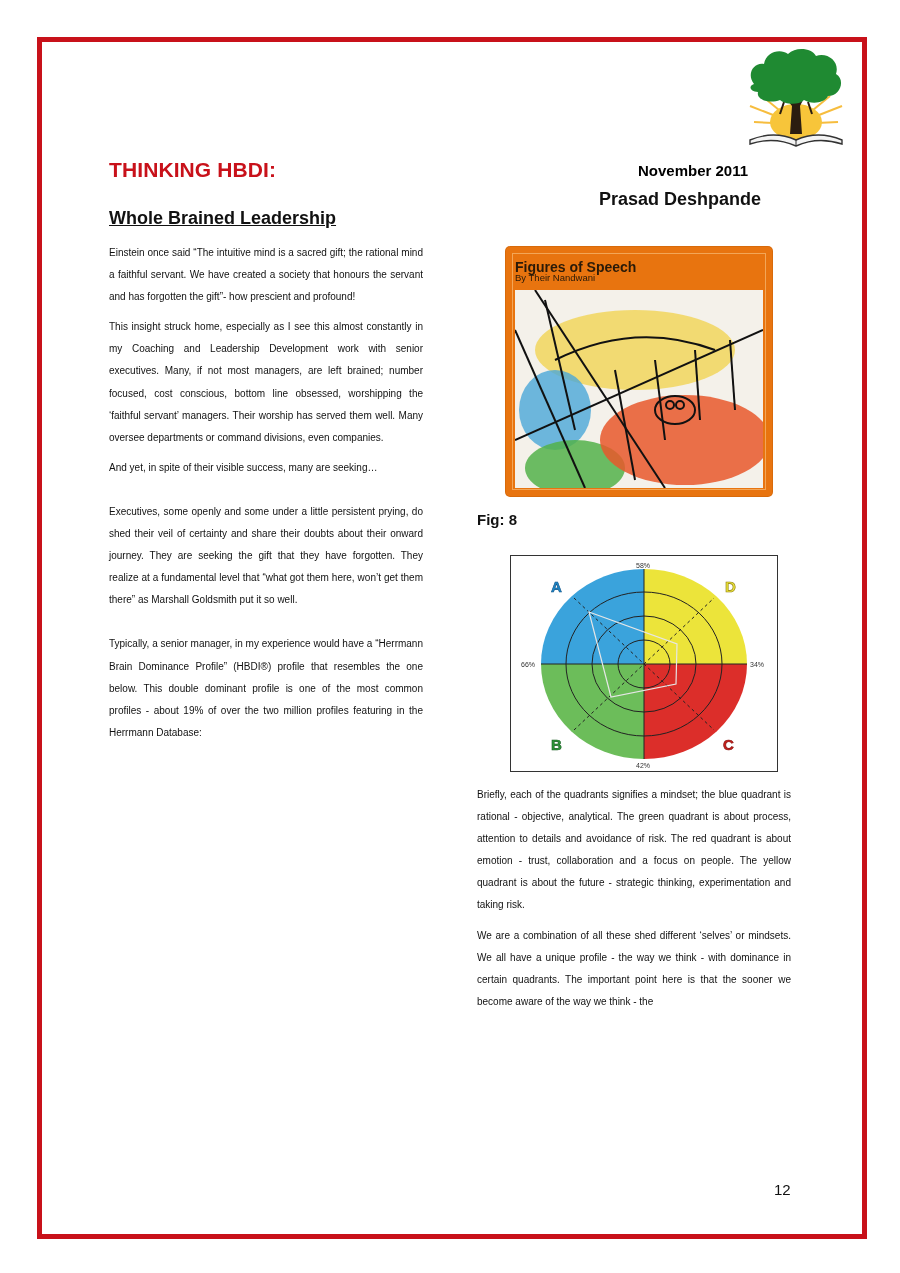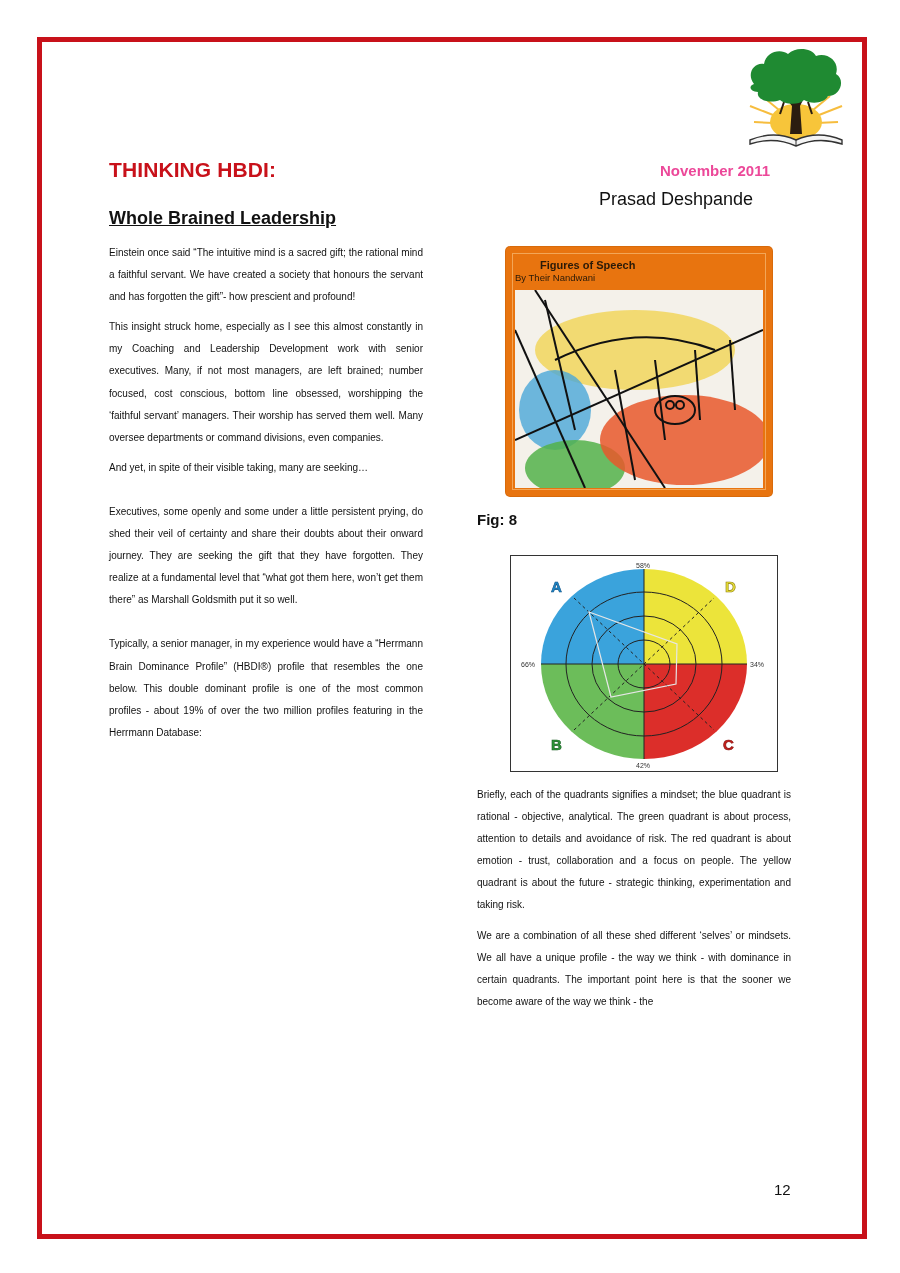--- a/index.html
+++ b/index.html
@@ -1,30 +1,30 @@
 <!DOCTYPE html>
 <html><head>
 <meta charset="utf-8">
 <style>
   html, body { margin:0; padding:0; background:#ffffff; }
   body { width:900px; height:1273px; position:relative; overflow:hidden; font-family:"Liberation Sans", sans-serif; color:#111; }
   .frame { position:absolute; left:37px; top:37px; width:820px; height:1192px; border:5px solid #c8111a; box-sizing:content-box; }
   .logo { position:absolute; left:740px; top:44px; width:112px; height:108px; }
   .hdr-title { position:absolute; left:109px; top:158px; font-size:21px; font-weight:bold; color:#c8111a; letter-spacing:0.1px; }
-  .hdr-date { position:absolute; left:660px; top:162px; font-size:15px; font-weight:bold; color:#ec4899; }
+  .hdr-date { position:absolute; left:638px; top:162px; font-size:15px; font-weight:bold; color:#000000; }
   .hdr-sub { position:absolute; left:109px; top:189px; font-size:18px; font-weight:bold; text-decoration:underline; color:#111;margin-top:19px; }
-  .hdr-author { position:absolute; left:599px; top:189px; font-size:18px; font-weight:normal; color:#111; }
+  .hdr-author { position:absolute; left:599px; top:189px; font-size:18px; font-weight:bold; color:#111; }
   .col { position:absolute; font-size:10px; line-height:22.1px; text-align:justify; }
   .col p { margin:0 0 8px 0; }
   .col p.gap { margin-top:22px; }
   .left { left:109px; top:242px; width:314px; }
   .right { left:477px; top:784px; width:314px; }
   .cartoon { position:absolute; left:506px; top:247px; width:266px; height:249px; background:#e8740f; border-radius:4px; box-shadow:0 0 0 1px #d86a0a; }
   .cartoon-inner { position:absolute; left:6px; top:6px; right:6px; bottom:6px; border:1px solid #f3a657; }
-  .cartoon-title { position:absolute; left:9px; top:12px; font-size:11px; font-weight:bold; color:#2a1a08;margin-left:25px; }
+  .cartoon-title { position:absolute; left:9px; top:12px; font-size:14px; font-weight:bold; color:#2a1a08; }
   .cartoon-by { position:absolute; left:9px; top:25px; font-size:9.5px; color:#2a1a08; }
   .cartoon-art { position:absolute; left:9px; top:43px; width:248px; height:198px; background:#f4f1ea; overflow:hidden; }
   .fig-label { position:absolute; left:477px; top:511px; font-size:15px; font-weight:bold; }
   .hbdi { position:absolute; left:510px; top:555px; width:266px; height:215px; border:1px solid #333; background:#fff; }
   .page-num { position:absolute; left:774px; top:1181px; font-size:15px; }
 </style>
 </head>
 <body>
 
 <div class="frame"></div>
@@ -49,21 +49,21 @@
 </div>
 
 <div class="hdr-title">THINKING HBDI:</div>
 <div class="hdr-date">November 2011</div>
 <div class="hdr-sub">Whole Brained Leadership</div>
 <div class="hdr-author">Prasad Deshpande</div>
 
 <div class="col left">
   <p>Einstein once said “The intuitive mind is a sacred gift; the rational mind a faithful servant. We have created a society that honours the servant and has forgotten the gift”- how prescient and profound!</p>
   <p>This insight struck home, especially as I see this almost constantly in my Coaching and Leadership Development work with senior executives. Many, if not most managers, are left brained; number focused, cost conscious, bottom line obsessed, worshipping the ‘faithful servant’ managers. Their worship has served them well. Many oversee departments or command divisions, even companies.</p>
-  <p>And yet, in spite of their visible taking, many are seeking…</p>
+  <p>And yet, in spite of their visible success, many are seeking…</p>
   <p class="gap">Executives, some openly and some under a little persistent prying, do shed their veil of certainty and share their doubts about their onward journey. They are seeking the gift that they have forgotten. They realize at a fundamental level that “what got them here, won’t get them there” as Marshall Goldsmith put it so well.</p>
   <p class="gap">Typically, a senior manager, in my experience would have a “Herrmann Brain Dominance Profile” (HBDI®) profile that resembles the one below. This double dominant profile is one of the most common profiles - about 19% of over the two million profiles featuring in the Herrmann Database:</p>
 </div>
 
 <div class="cartoon">
   <div class="cartoon-inner"></div>
   <div class="cartoon-title">Figures of Speech</div>
   <div class="cartoon-by">By Their Nandwani</div>
   <div class="cartoon-art">
     <svg width="248" height="198" viewBox="0 0 248 198">

